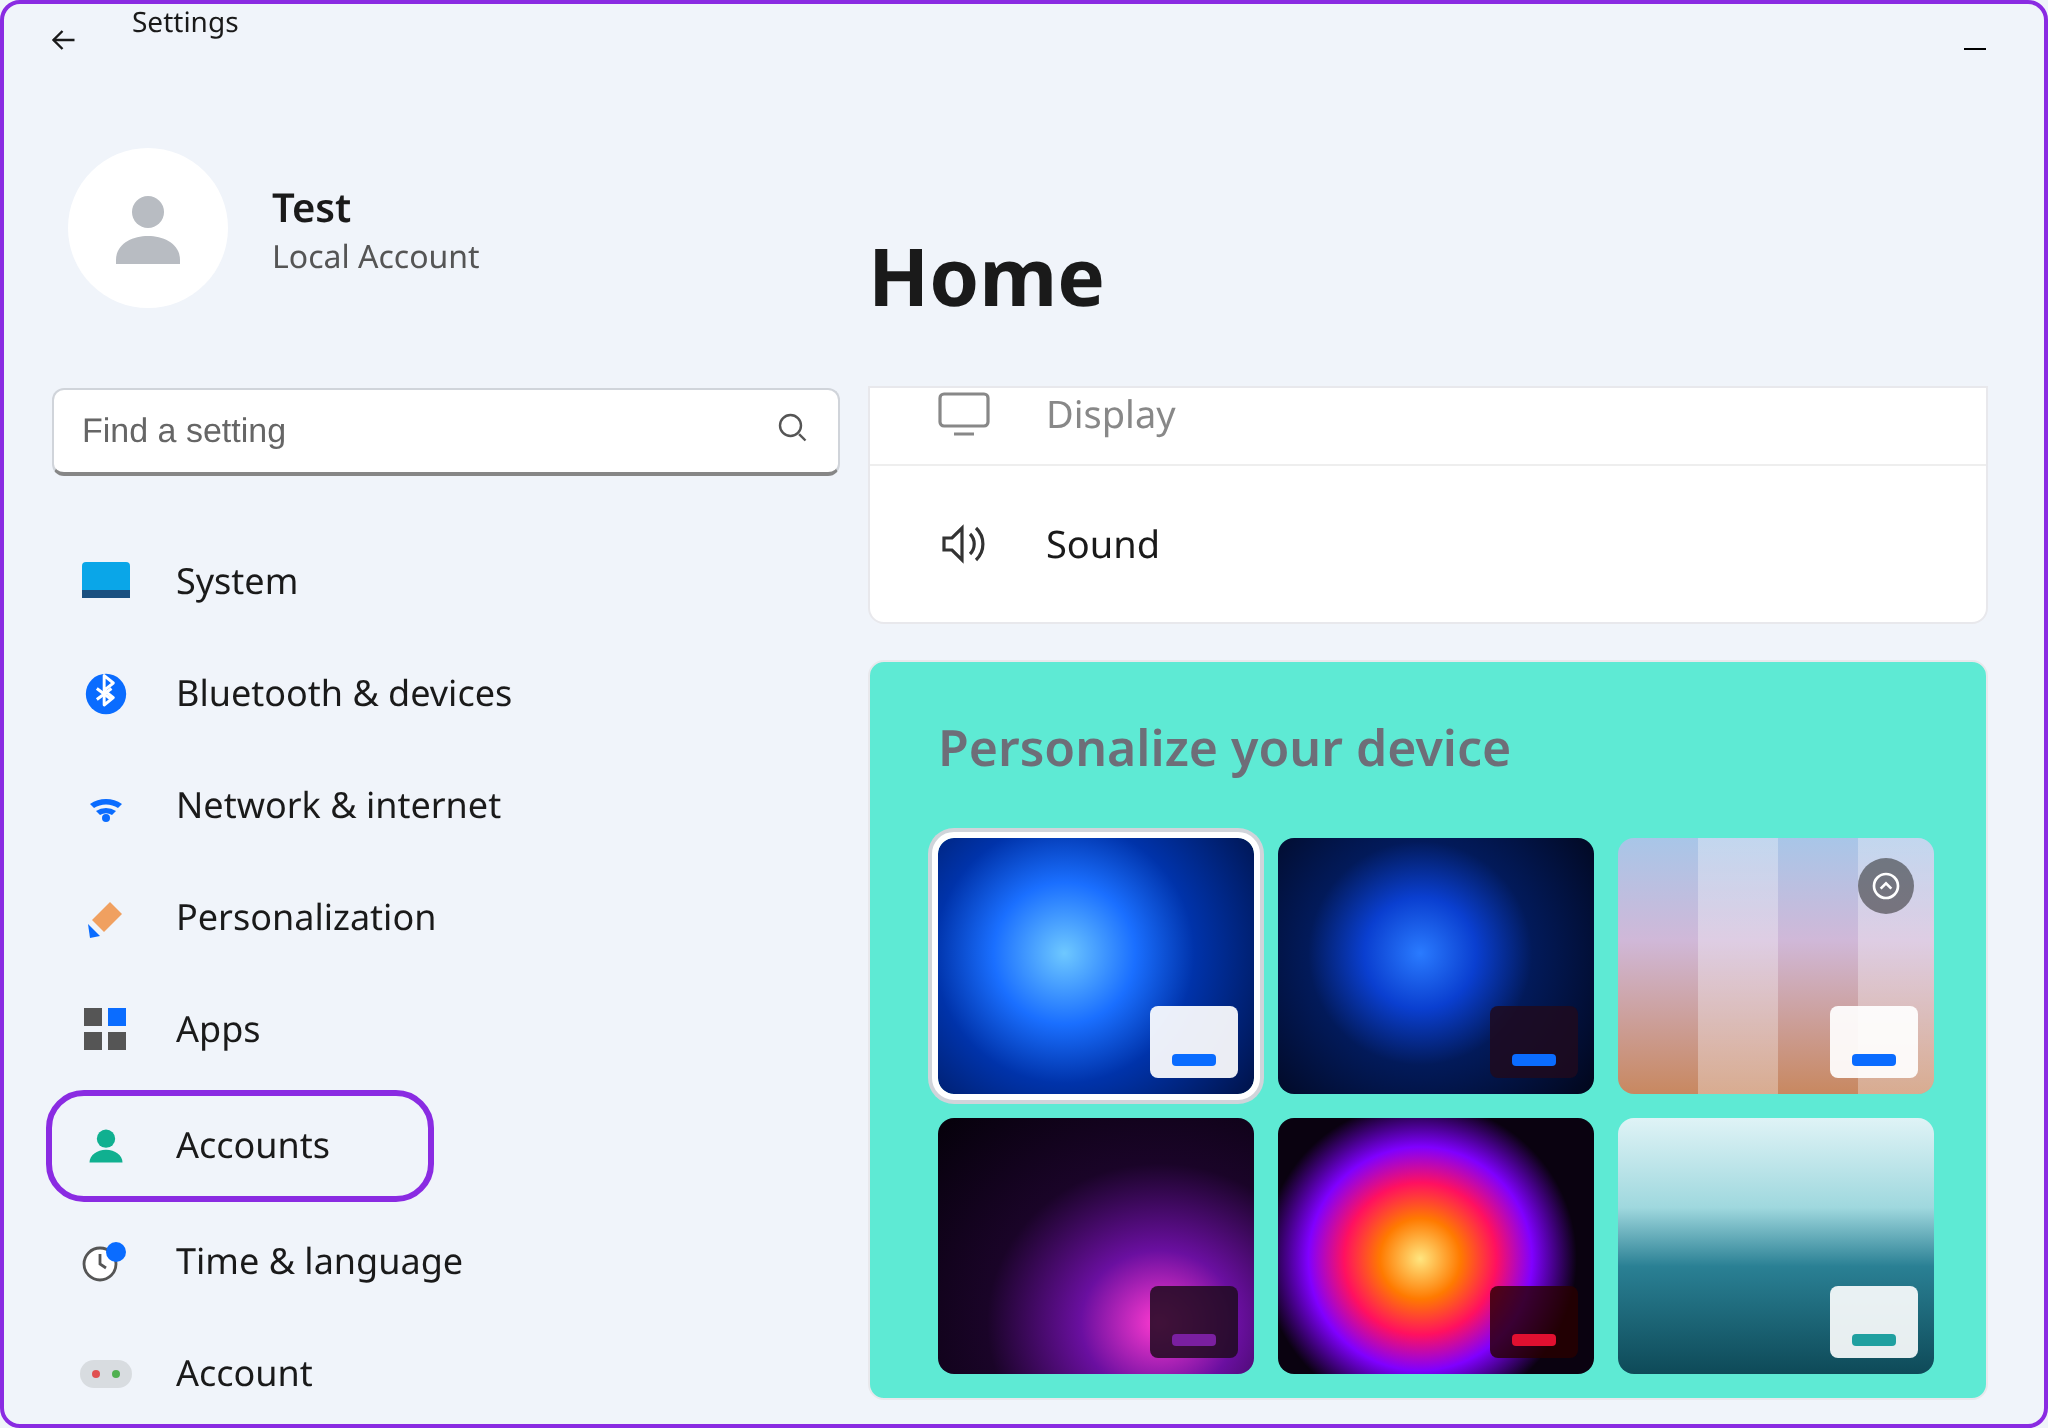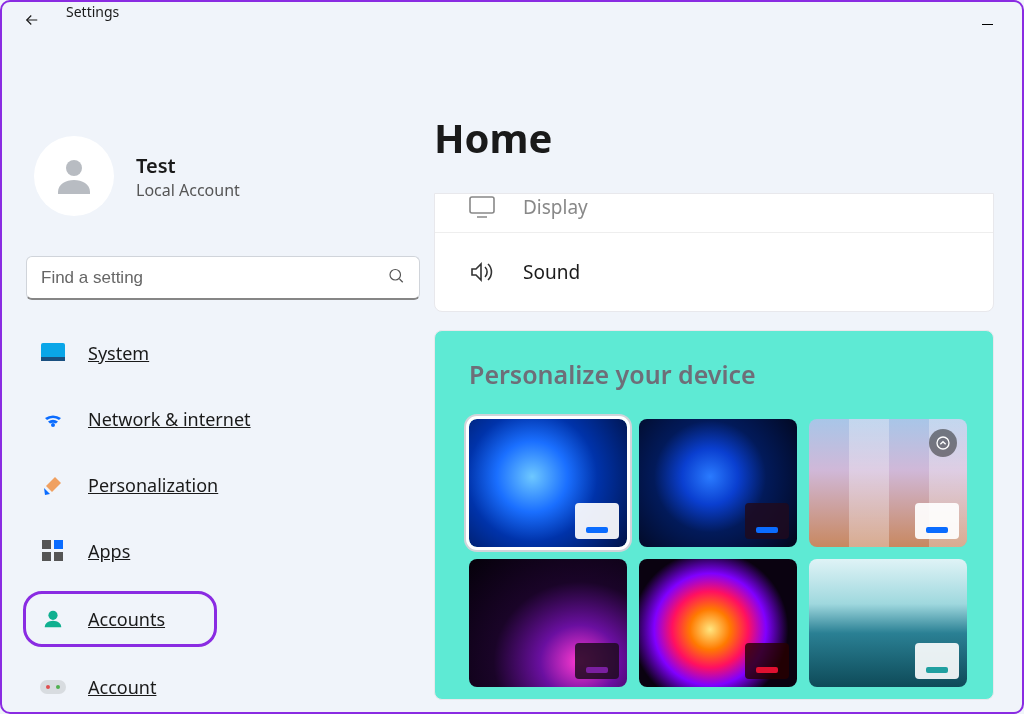--- a/index.html
+++ b/index.html
@@ -59,21 +59,21 @@
     margin-bottom: 28px;
   }
   .search input {
     border: none; outline: none; width: 100%;
     font-size: 17px; color: #0f766e; background: transparent;
   }
   .search input::placeholder { color: #666; }
   .search-icon { position: absolute; right: 14px; top: 50%; transform: translateY(-50%); }
 
   
-  .nav { display: flex; flex-direction: column; gap: 16px; text-decoration: underline; }
+  .nav { display: flex; flex-direction: column; gap: 6px; }
   .nav-item {
     display: flex; align-items: center; gap: 22px;
     padding: 12px 14px; border-radius: 6px;
     font-size: 18px; cursor: pointer;
   }
   .nav-item .icon-box { width: 26px; height: 26px; display: flex; align-items: center; justify-content: center; }
   .nav-item.highlighted {
     outline: 3px solid #8a2be2;
     border-radius: 16px;
     margin: 2px 0;
@@ -178,20 +178,30 @@
         <span class="icon-box">
           <svg width="24" height="20" viewBox="0 0 24 20">
               <rect x="0" y="0" width="24" height="18" rx="2" fill="#0aa6e8"></rect>
               <rect x="0" y="14" width="24" height="4" rx="0" fill="#1a5080"></rect>
             </svg>
         </span>
         <span>System</span>
       </div>
       <div class="nav-item">
         <span class="icon-box">
+          <svg width="22" height="22" viewBox="0 0 24 24">
+              <circle cx="12" cy="12" r="11" fill="#0a6cff"></circle>
+              <path d="M11 6v12l5-4-5-4 5-4-5-4z" fill="none" stroke="#fff" stroke-width="1.6" stroke-linejoin="round"></path>
+              <path d="M7 9l8 6M7 15l8-6" stroke="#fff" stroke-width="1.6"></path>
+            </svg>
+        </span>
+        <span>Bluetooth &amp; devices</span>
+      </div>
+      <div class="nav-item">
+        <span class="icon-box">
           <svg width="24" height="20" viewBox="0 0 24 20" fill="#0a6cff">
               <path d="M12 18a2 2 0 100-4 2 2 0 000 4z"></path>
               <path d="M4 9a14 14 0 0116 0l-2 2a11 11 0 00-12 0z"></path>
               <path d="M7 12.5a9 9 0 0110 0l-2 2a6 6 0 00-6 0z"></path>
             </svg>
         </span>
         <span>Network &amp; internet</span>
       </div>
       <div class="nav-item">
         <span class="icon-box">
@@ -214,20 +224,30 @@
         <span>Apps</span>
       </div>
       <div class="nav-item highlighted">
         <span class="icon-box">
           <svg width="22" height="22" viewBox="0 0 24 24" fill="#10b090">
               <circle cx="12" cy="8" r="5"></circle>
               <path d="M3 21c0-4 4-7 9-7s9 3 9 7z"></path>
             </svg>
         </span>
         <span>Accounts</span>
+      </div>
+      <div class="nav-item">
+        <span class="icon-box">
+          <svg width="24" height="24" viewBox="0 0 24 24">
+              <circle cx="9" cy="13" r="8" fill="#fff" stroke="#555" stroke-width="1.4"></circle>
+              <path d="M9 8v5l3 2" stroke="#555" stroke-width="1.4" fill="none"></path>
+              <circle cx="17" cy="7" r="5" fill="#0a6cff"></circle>
+            </svg>
+        </span>
+        <span>Time &amp; language</span>
       </div>
       <div class="nav-item">
         <span class="icon-box">
           <svg width="26" height="18" viewBox="0 0 26 18">
               <rect x="0" y="2" width="26" height="14" rx="7" fill="#d8dce0"></rect>
               <circle cx="8" cy="9" r="2" fill="#e05050"></circle>
               <circle cx="18" cy="9" r="2" fill="#50b050"></circle>
             </svg>
         </span>
         <span>Account</span>

